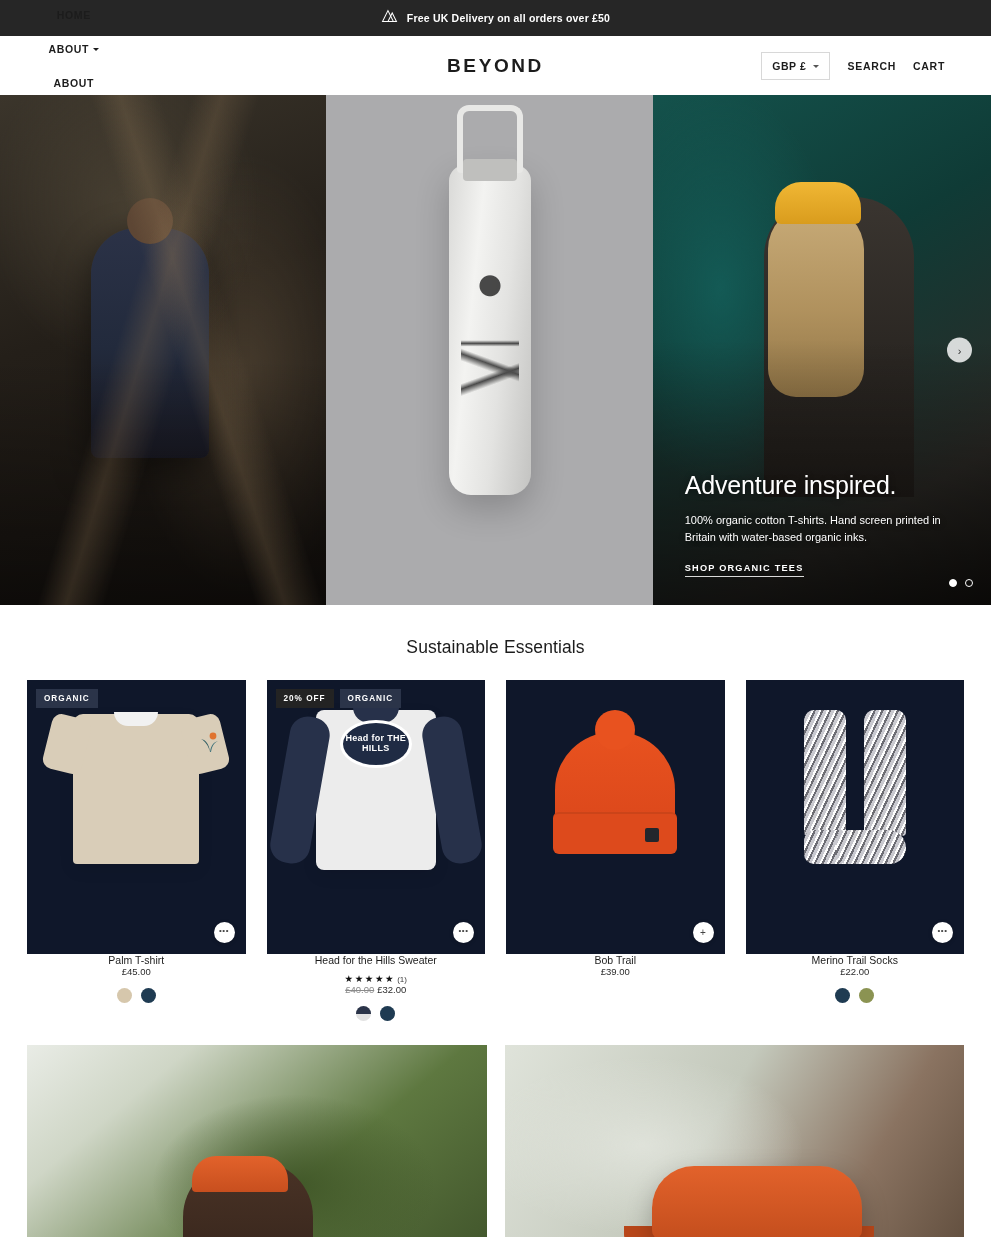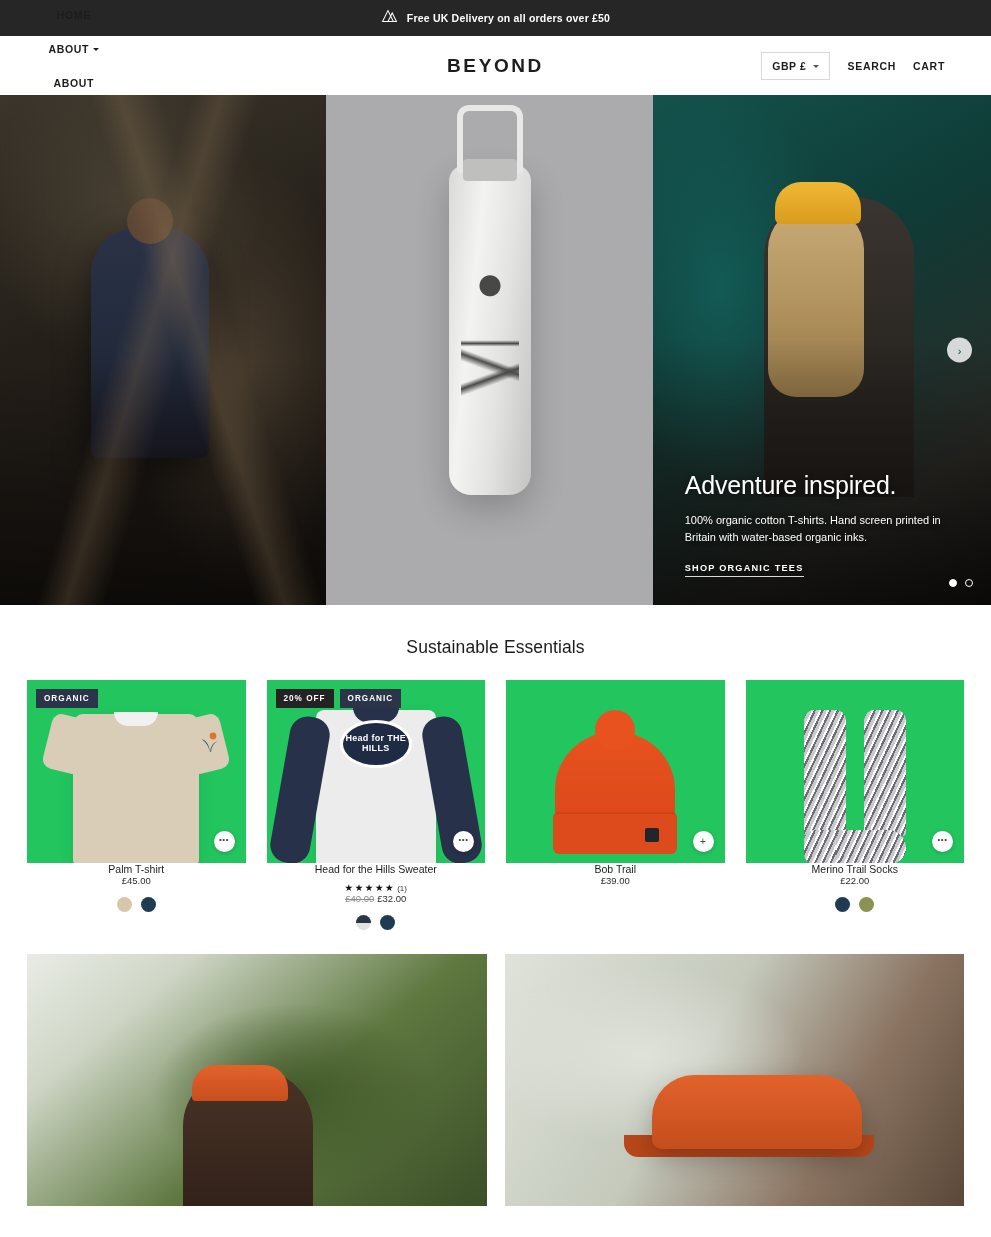--- a/index.html
+++ b/index.html
@@ -281,22 +281,22 @@
 
   
   .grid {
     display: flex;
     gap: 21px;
     padding: 0 27px;
   }
   .card { width: 221px; }
   .card-media {
     position: relative;
-    height: 183px;
-    background: #22c55e;
+    height: 274px;
+    background: #0f172a;
     overflow: hidden;
     padding-left: 25px;
   }
   .badges {
     position: absolute;
     top: 9px; left: 9px;
     display: flex;
     gap: 6px;
     z-index: 4;
   }

